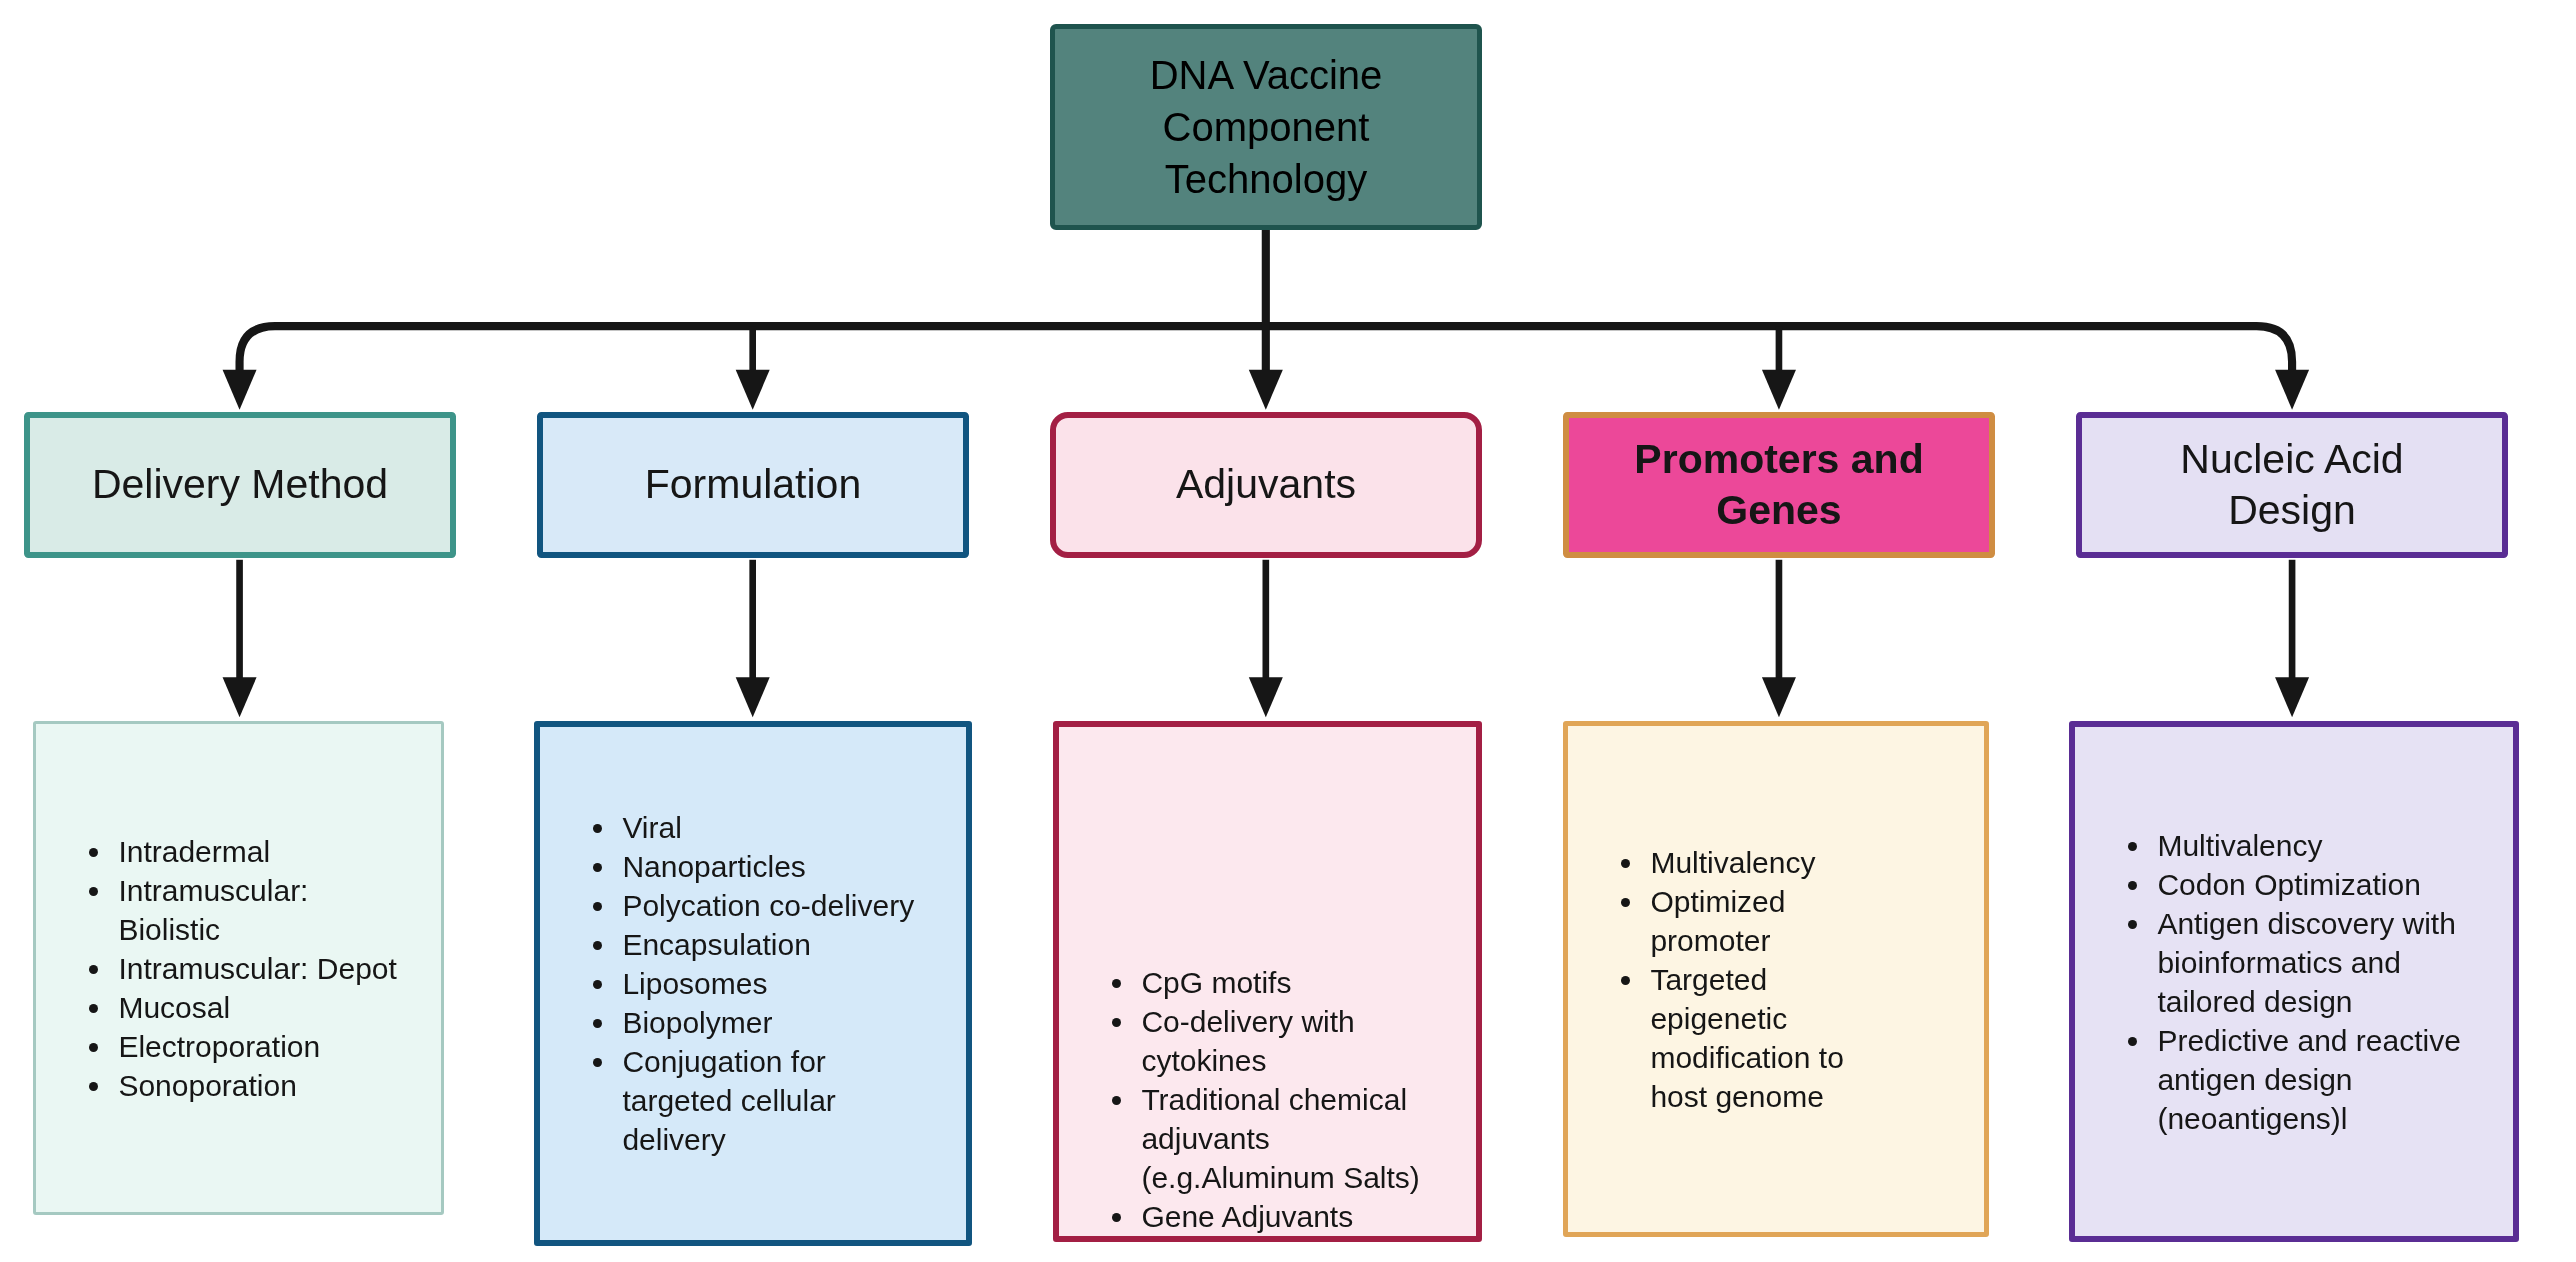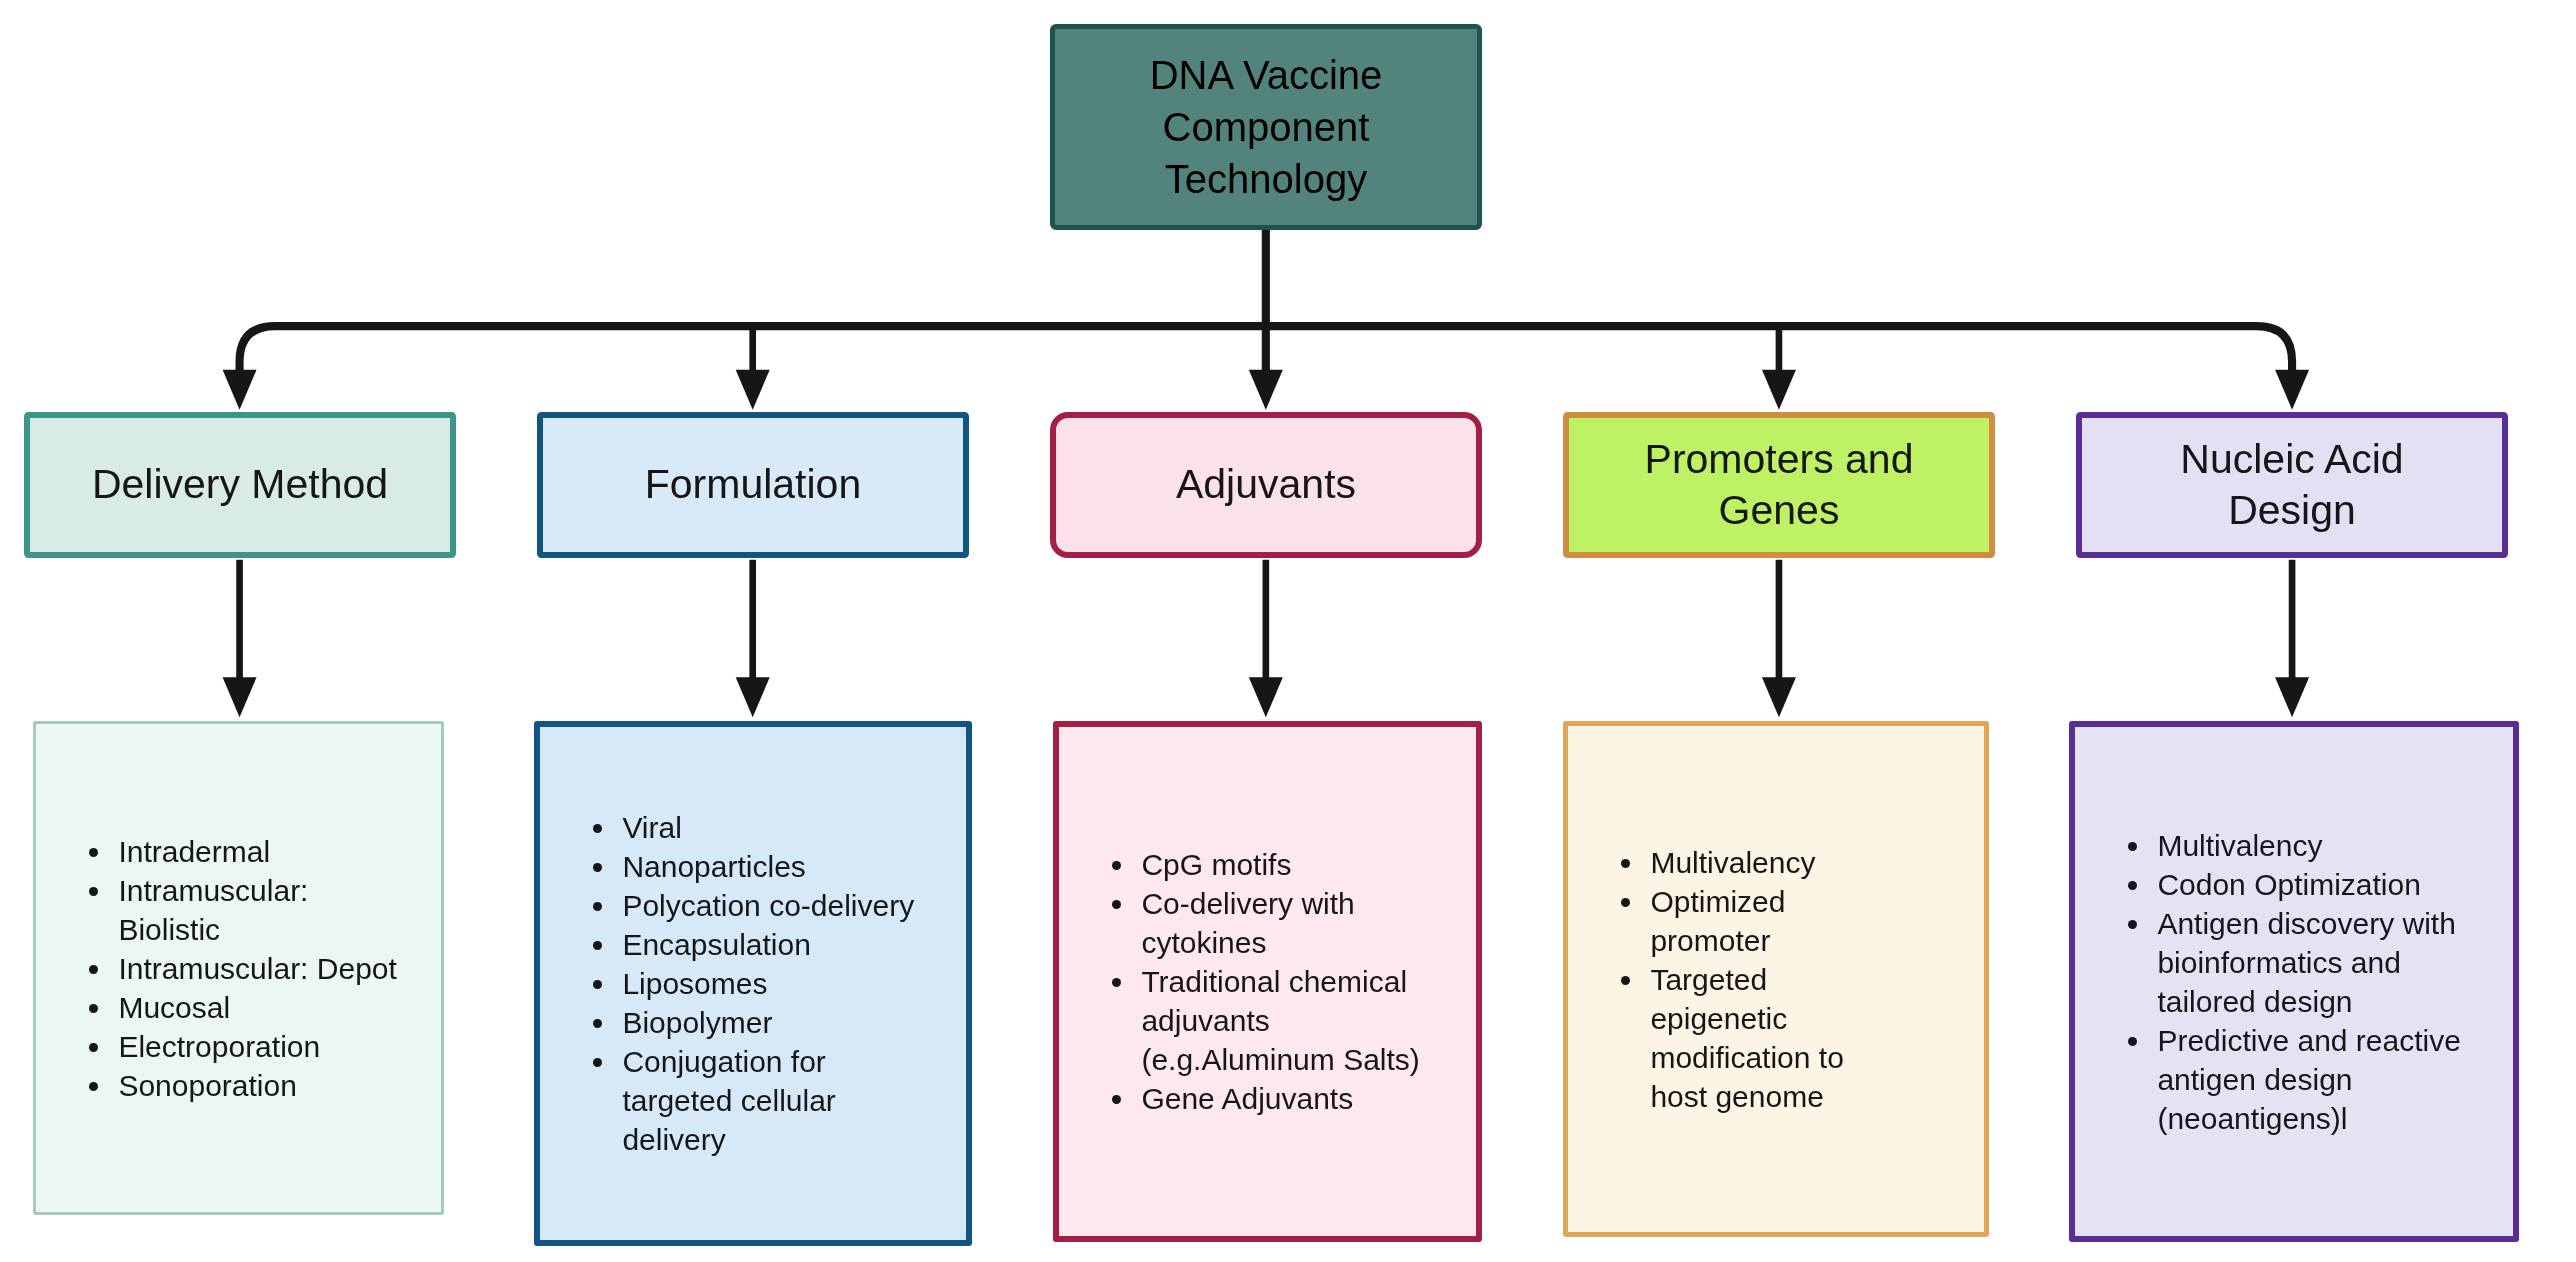--- a/index.html
+++ b/index.html
@@ -118,32 +118,32 @@
           <li>Biopolymer</li>
           <li>Conjugation for targeted cellular delivery</li>
         </ul>
     </div>
   </section>
 
   <section class="branch b2">
     <div class="header-box" style="background-color: rgb(251, 226, 234); border-color: rgb(163, 31, 68); border-radius: 18px;">
       <span>Adjuvants</span>
     </div>
-    <div class="detail-box" style="background-color: rgb(252, 232, 238); border-color: rgb(163, 31, 68);">
+    <div class="detail-box" style="background-color: rgb(252, 232, 238); border-color: rgb(163, 31, 68); justify-content: flex-end;">
       <ul class="item-list">
           <li>CpG motifs</li>
           <li>Co-delivery with cytokines</li>
           <li>Traditional chemical adjuvants (e.g.Aluminum Salts)</li>
           <li>Gene Adjuvants</li>
         </ul>
     </div>
   </section>
 
   <section class="branch b3">
-    <div class="header-box" style="background-color: #bef264; border-color: rgb(207, 141, 66);">
+    <div class="header-box" style="background-color: #ec4899; border-color: rgb(207, 141, 66); font-weight: bold;">
       <span>Promoters and Genes</span>
     </div>
     <div class="detail-box" style="background-color: rgb(253, 245, 227); border-color: rgb(224, 165, 87);">
       <ul class="item-list">
           <li>Multivalency</li>
           <li>Optimized promoter</li>
           <li>Targeted epigenetic modification to host genome</li>
         </ul>
     </div>
   </section>

